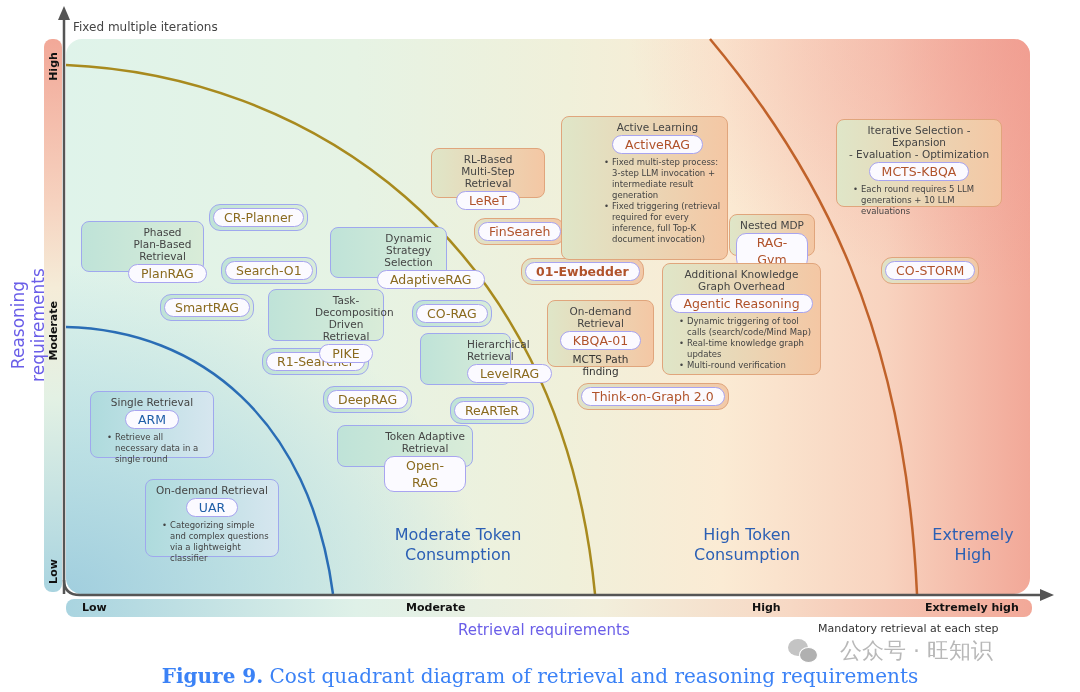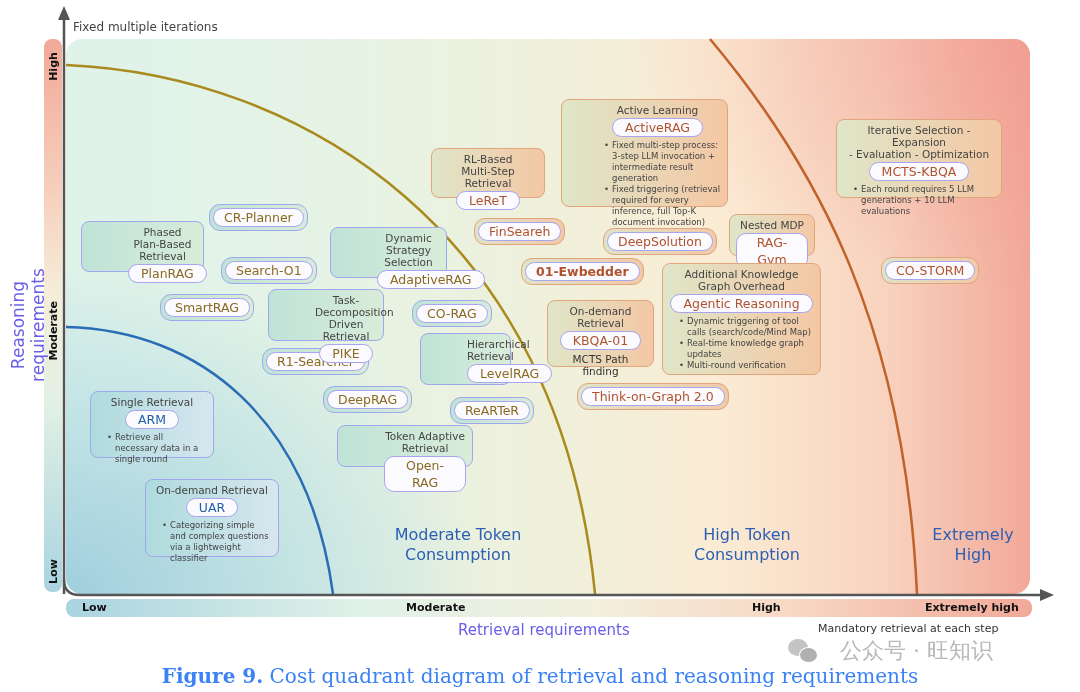--- a/index.html
+++ b/index.html
@@ -173,21 +173,21 @@
       <li>Categorizing simple and complex questions via a lightweight  classifier</li>
     </ul>
 </div>
 
 <div class="box o" style="left:431px;top:148px;width:114px;height:50px;">
   <div class="title">RL-Based</div>
   <div class="title">Multi-Step Retrieval</div>
   <span class="pill">LeReT</span>
 </div>
 
-<div class="box o" style="left:561px;top:99px;width:167px;height:108px;padding-left:32px;">
+<div class="box o" style="left:561px;top:116px;width:167px;height:144px;padding-left:32px;">
   <div class="title">Active Learning</div>
   <span class="pill">ActiveRAG</span>
   <ul>
     <li>Fixed multi-step process: 3-step LLM invocation + intermediate result generation</li>
     <li>Fixed triggering (retrieval required for every inference, full Top-K document invocation)</li>
   </ul>
 </div>
 
 <div class="box o" style="left:729px;top:214px;width:86px;height:42px;">
   <div class="title">Nested MDP</div>
@@ -205,21 +205,21 @@
   <div class="title">Additional Knowledge</div>
   <div class="title">Graph Overhead</div>
   <span class="pill">Agentic Reasoning</span>
   <ul>
     <li>Dynamic triggering of tool calls (search/code/Mind Map)</li>
     <li>Real-time knowledge graph updates</li>
     <li>Multi-round verification</li>
   </ul>
 </div>
 
-<div class="box o" style="left:836px;top:119px;width:166px;height:79px;">
+<div class="box o" style="left:836px;top:119px;width:166px;height:88px;">
   <div class="title">Iterative Selection - Expansion</div>
   <div class="title">- Evaluation - Optimization</div>
   <span class="pill">MCTS-KBQA</span>
   <ul>
       <li>Each round requires 5 LLM generations + 10 LLM evaluations</li>
     </ul>
 </div>
 
 <div class="abs" style="left:788px;top:636px;font-size:22px;color:#b8b8b8;display:flex;align-items:center;gap:22px;">
   <span style="display:inline-block;width:30px;height:24px;position:relative;">

